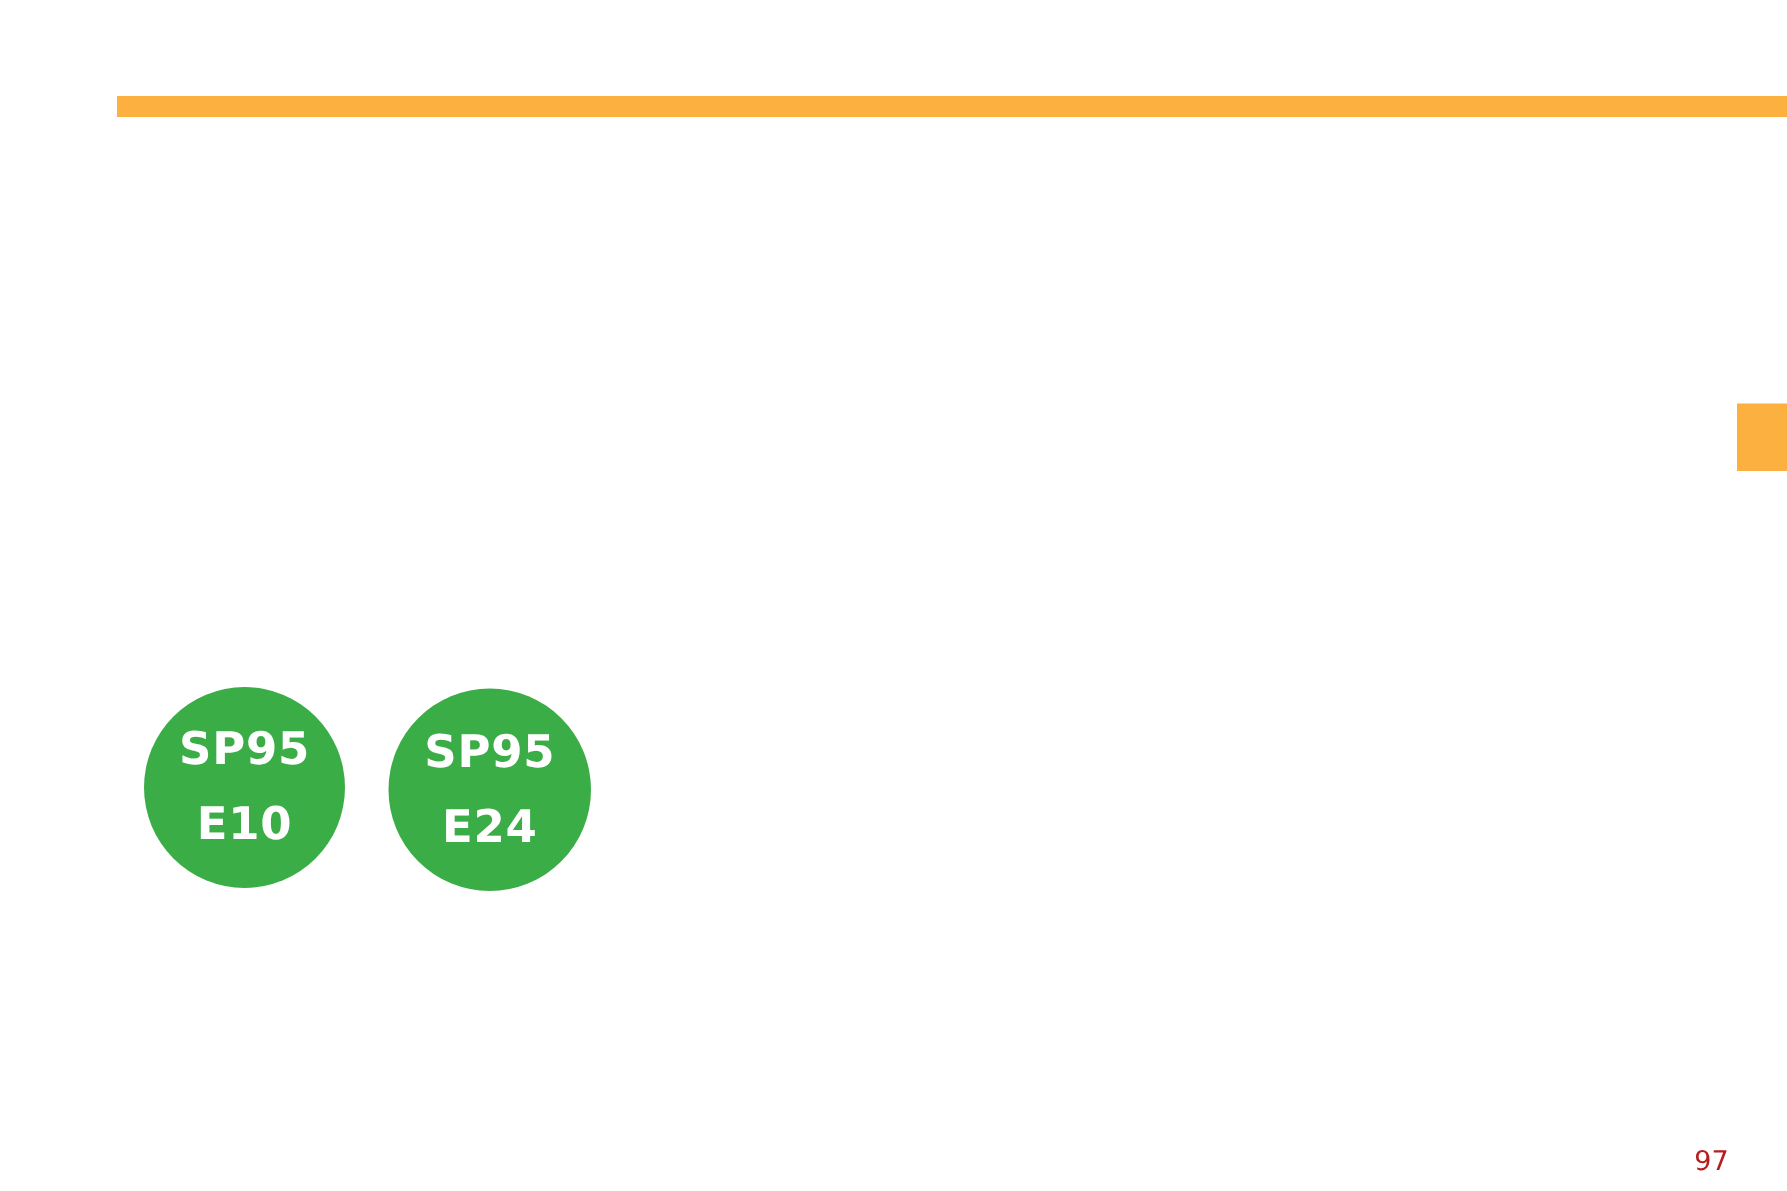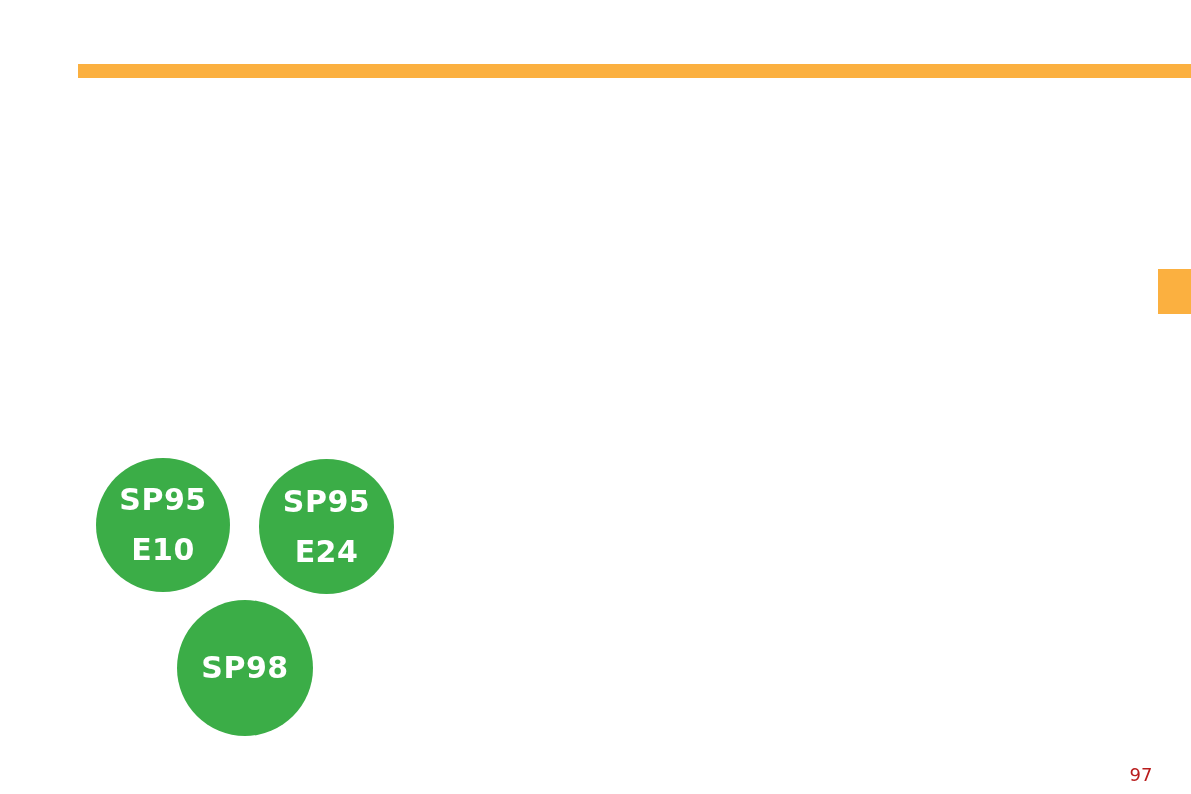--- a/index.html
+++ b/index.html
@@ -85,21 +85,17 @@
   <div class="badge petrol badge-sp95e10">
     <span>SP95</span>
     <span>E10</span>
   </div>
 
   <div class="badge petrol badge-sp95e24">
     <span>SP95</span>
     <span>E24</span>
   </div>
 
-  <div class="badge petrol badge-sp98">
-    <span>SP98</span>
-
-  </div>
 
 
   <div class="page-number">97</div>
 
 </div>
 
 </body></html>

